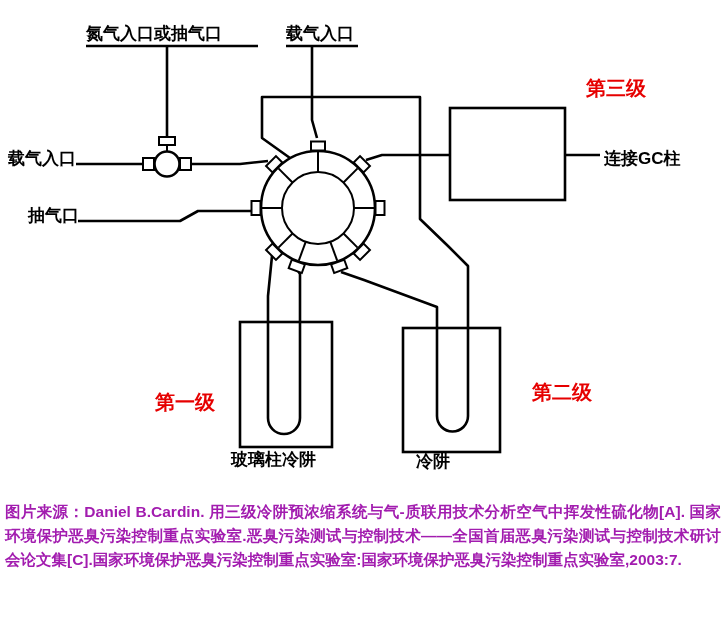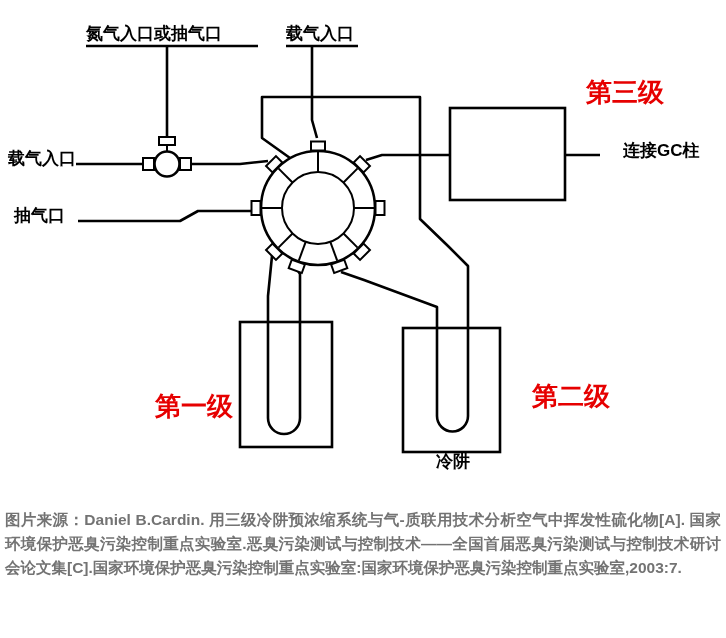--- a/index.html
+++ b/index.html
@@ -1,21 +1,21 @@
 <!DOCTYPE html>
 <html><head>
 <meta charset="utf-8">
 <style>
   html,body{margin:0;padding:0;background:#ffffff;}
   #page{position:relative;width:726px;height:624px;background:#ffffff;overflow:hidden;
         font-family:"Liberation Sans","DejaVu Sans",sans-serif;color:#000;}
   .lbl{position:absolute;font-weight:700;font-size:17px;white-space:nowrap;color:#000;}
-  .red{color:#e60000;font-size:26px;font-weight:700;}
+  .red{color:#e60000;font-size:20px;font-weight:700;}
   #caption{position:absolute;left:5px;top:500px;width:716px;font-weight:700;
-           font-size:15.5px;line-height:1.55;color:#737373;text-align:justify;margin-top:8px;}
+           font-size:15.5px;line-height:1.55;color:#a21caf;text-align:justify;}
   svg{position:absolute;left:0;top:0;}
   .tube{fill:none;stroke:#000;stroke-width:2.6;stroke-linejoin:round;stroke-linecap:butt;}
   .thin{fill:none;stroke:#000;stroke-width:2;}
   .boxline{fill:none;stroke:#000;stroke-width:2.6;}
   .whitebox{fill:#ffffff;stroke:#000;stroke-width:2.6;}
   .port{fill:#ffffff;stroke:#000;stroke-width:2;}
 </style>
 </head>
 <body>
 
@@ -85,22 +85,23 @@
       <rect class="port" x="-7" y="-4.5" width="14" height="9" transform="translate(296.8,266.3) rotate(200)"></rect>
       <rect class="port" x="-7" y="-4.5" width="14" height="9" transform="translate(274.2,251.8) rotate(225)"></rect>
       <rect class="port" x="-7" y="-4.5" width="14" height="9" transform="translate(256,208) rotate(90)"></rect>
       <rect class="port" x="-7" y="-4.5" width="14" height="9" transform="translate(274.2,164.2) rotate(-45)"></rect>
     </g>
   </svg>
 
   <div class="lbl" style="left:86px;top:22px;">氮气入口或抽气口</div>
   <div class="lbl" style="left:286px;top:22px;">载气入口</div>
   <div class="lbl red" style="left:586px;top:75px;">第三级</div>
-  <div class="lbl" style="left:604px;top:139px;margin-left:19px;">连接GC柱</div>
+  <div class="lbl" style="left:604px;top:147px;">连接GC柱</div>
   <div class="lbl" style="left:8px;top:147px;">载气入口</div>
-  <div class="lbl" style="left:14px;top:204px;">抽气口</div>
+  <div class="lbl" style="left:28px;top:204px;">抽气口</div>
   <div class="lbl red" style="left:155px;top:389px;">第一级</div>
   <div class="lbl red" style="left:532px;top:379px;">第二级</div>
-  <div class="lbl" style="left:436px;top:450px;">冷阱</div>
+  <div class="lbl" style="left:231px;top:448px;">玻璃柱冷阱</div>
+  <div class="lbl" style="left:416px;top:450px;">冷阱</div>
 
   <div id="caption">图片来源：Daniel B.Cardin. 用三级冷阱预浓缩系统与气-质联用技术分析空气中挥发性硫化物[A]. 国家环境保护恶臭污染控制重点实验室.恶臭污染测试与控制技术——全国首届恶臭污染测试与控制技术研讨会论文集[C].国家环境保护恶臭污染控制重点实验室:国家环境保护恶臭污染控制重点实验室,2003:7.</div>
 
 </div>
 
 </body></html>

